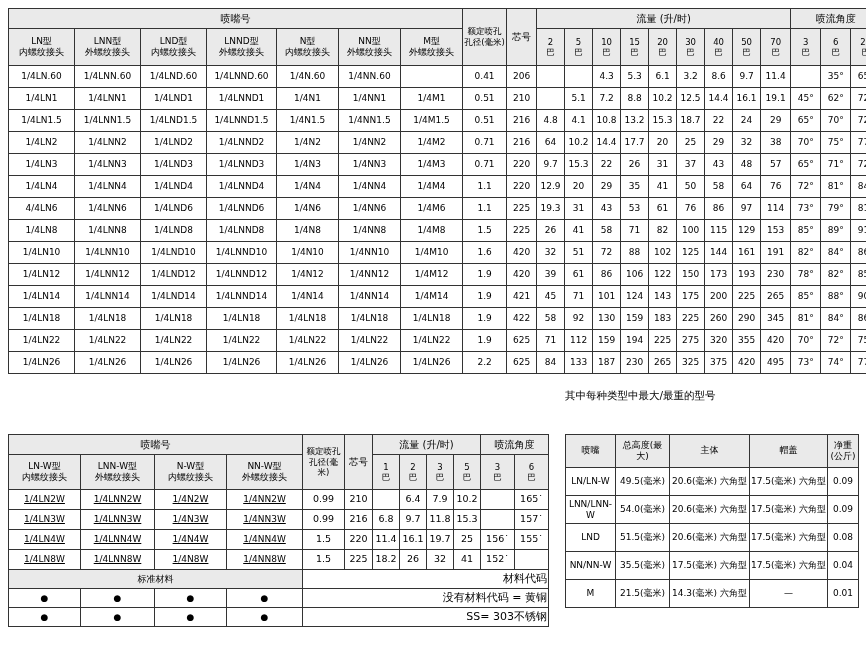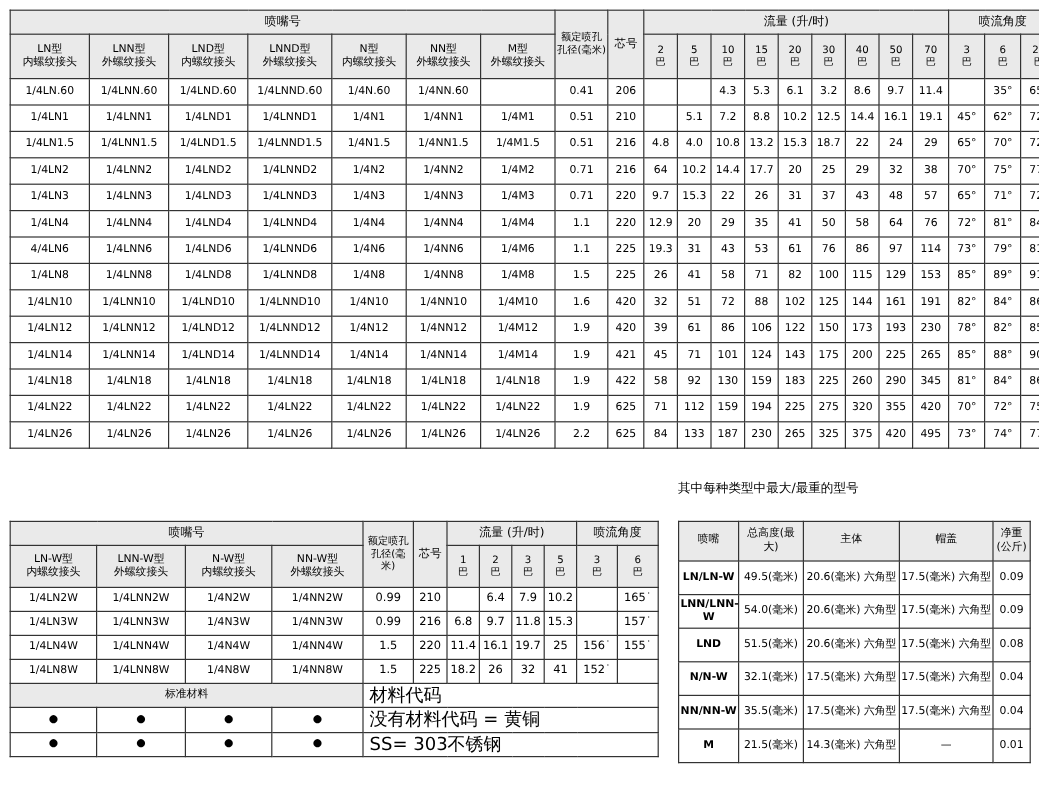--- a/index.html
+++ b/index.html
@@ -94,40 +94,41 @@
     line-height: 1.25;
   }
   #bl-table .colbar {
     font-size: 8.5px;
     height: 26px;
     line-height: 1.2;
   }
   #bl-table td.model {
     font-size: 9px;
     height: 17px;
+    text-decoration: underline;
   }
   #bl-table td.matleft {
     font-size: 9px;
     height: 16px;
   }
   #bl-table td.matcode {
-    text-align: left;
+    text-align: right;
     padding-left: 5px;
-    font-size: 15px;
+    font-size: 11px;
     height: 16px;
   }
   .dot::before {
     content: "\25CF";
     font-size: 9px;
   }
   
   #br-title {
     position: absolute;
     left: 565px;
-    top: 400px;
+    top: 389px;
     font-size: 10.5px;
   }
   #br-wrap {
     position: absolute;
     left: 565px;
     top: 434px;
     width: 293px;
   }
   #br-table {
     width: 293px;
@@ -136,21 +137,20 @@
     font-size: 9px;
     height: 25px;
   }
   #br-table .sub {
     font-size: 9px;
     height: 30px;
     line-height: 1.25;
   }
   #br-table td.rowname {
     font-size: 9px;
-    font-weight: bold;
   }
 </style>
 </head>
 <body>
 
 <div id="main-table-wrap">
   <table id="main-table">
     <colgroup>
       <col style="width:66px">
         <col style="width:66px">
@@ -315,21 +315,21 @@
         <td class="model">1/4LN1.5</td>
         <td class="model">1/4LNN1.5</td>
         <td class="model">1/4LND1.5</td>
         <td class="model">1/4LNND1.5</td>
         <td class="model">1/4N1.5</td>
         <td class="model">1/4NN1.5</td>
         <td class="model">1/4M1.5</td>
         <td class="num">0.51</td>
         <td class="num">216</td>
         <td class="num">4.8</td>
-        <td class="num">4.0</td>
+        <td class="num">4.1</td>
         <td class="num">10.8</td>
         <td class="num">13.2</td>
         <td class="num">15.3</td>
         <td class="num">18.7</td>
         <td class="num">22</td>
         <td class="num">24</td>
         <td class="num">29</td>
         <td class="num">65°</td>
         <td class="num">70°</td>
         <td class="num">72°</td>
@@ -783,27 +783,20 @@
         <td>0.09</td>
       </tr>
       <tr>
         <td class="rowname">LND</td>
         <td>51.5(毫米)</td>
         <td>20.6(毫米) 六角型</td>
         <td>17.5(毫米) 六角型</td>
         <td>0.08</td>
       </tr>
       <tr>
-        <td class="rowname">N/N-W</td>
-        <td>32.1(毫米)</td>
-        <td>17.5(毫米) 六角型</td>
-        <td>17.5(毫米) 六角型</td>
-        <td>0.04</td>
-      </tr>
-      <tr>
         <td class="rowname">NN/NN-W</td>
         <td>35.5(毫米)</td>
         <td>17.5(毫米) 六角型</td>
         <td>17.5(毫米) 六角型</td>
         <td>0.04</td>
       </tr>
       <tr>
         <td class="rowname">M</td>
         <td>21.5(毫米)</td>
         <td>14.3(毫米) 六角型</td>

